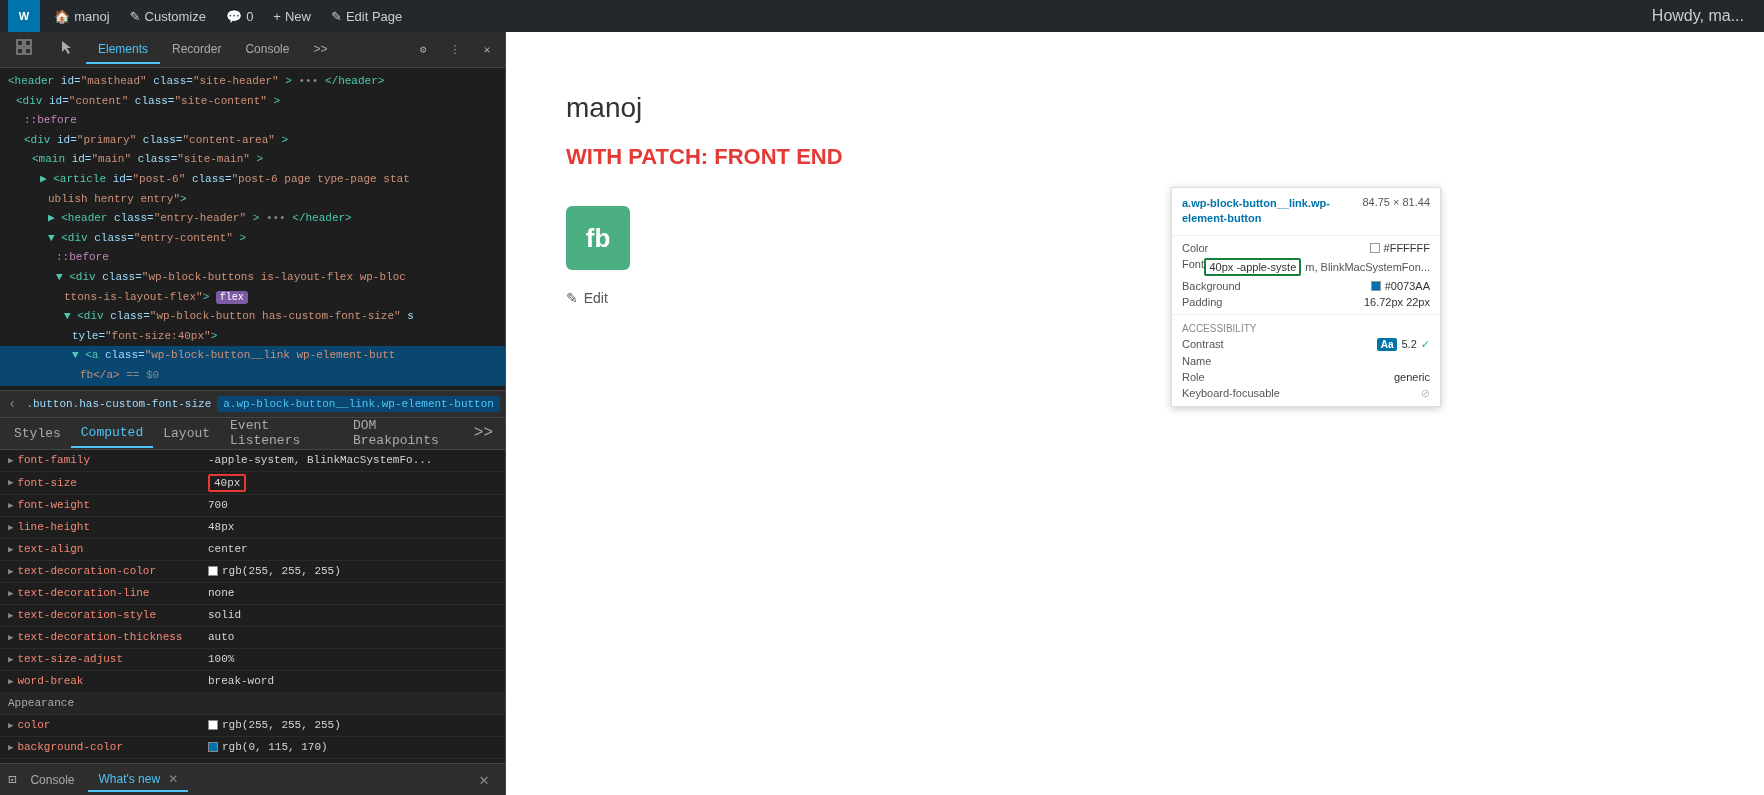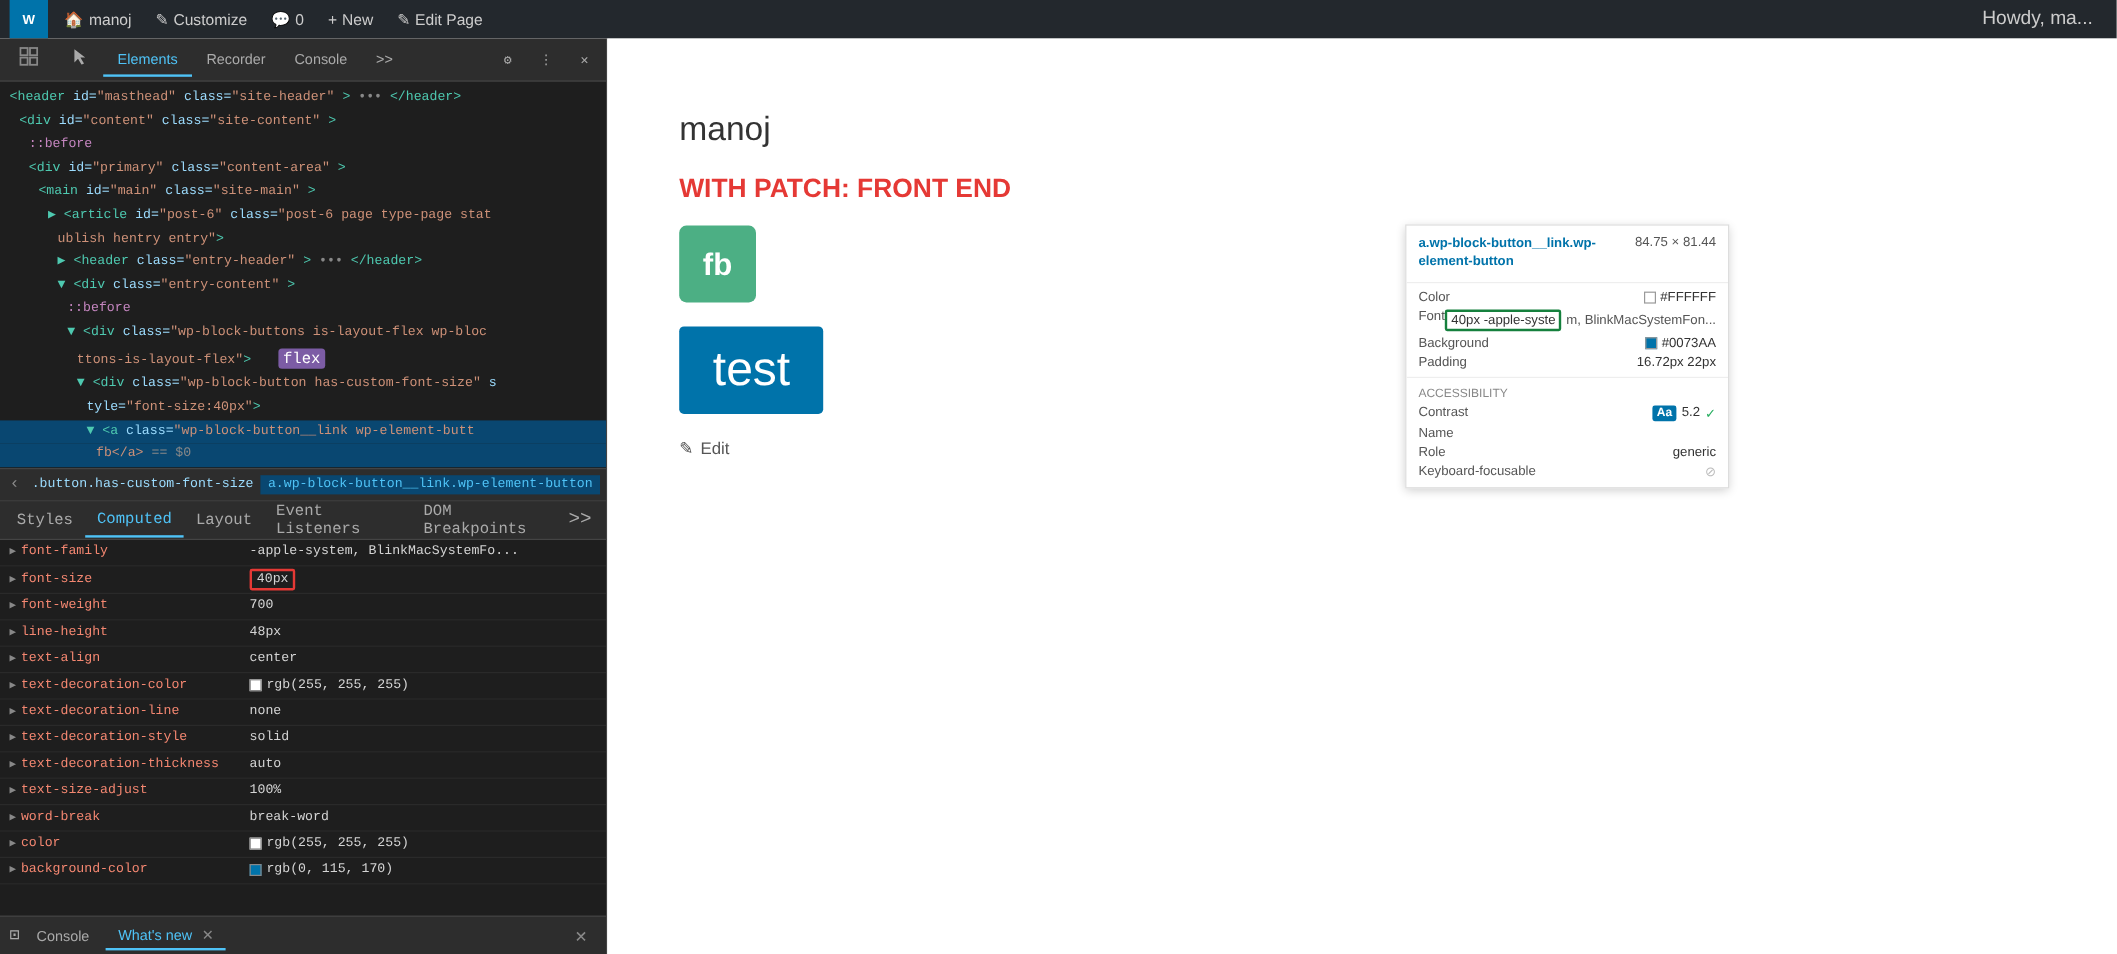--- a/index.html
+++ b/index.html
@@ -91,21 +91,21 @@
       text-overflow: ellipsis;
       cursor: pointer;
     }
     .tree-line.selected { background: #094771; }
     .tag-name { color: #4ec9b0; }
     .attr-name { color: #9cdcfe; }
     .attr-value { color: #ce9178; }
     .comment { color: #6a9955; }
     .pseudo { color: #c586c0; }
     .flex-badge {
-      background: #7c5ca5; color: white; font-size: 13px; padding: 1px 4px; border-radius: 3px; margin-left: 16px;
+      background: #7c5ca5; color: white; font-size: 10px; padding: 1px 4px; border-radius: 3px; margin-left: 0;
     }
 
     
     .html-tree::-webkit-scrollbar { width: 8px; }
     .html-tree::-webkit-scrollbar-track { background: #1e1e1e; }
     .html-tree::-webkit-scrollbar-thumb { background: #555; }
 
     
     .breadcrumb-bar {
       background: #2d2d2d;
@@ -311,21 +311,21 @@
     .page-title {
       font-size: 28px;
       font-weight: normal;
       color: #333;
       margin-bottom: 20px;
     }
     .page-heading {
       color: #e53935;
       font-size: 22px;
       font-weight: bold;
-      margin-bottom: 18px;
+      margin-bottom: 36px;
     }
     .fb-button {
       width: 64px; height: 64px;
       background: #4caf84;
       border-radius: 6px;
       display: flex;
       align-items: center;
       justify-content: center;
       color: white;
       font-size: 26px;
@@ -584,20 +584,23 @@
           </div>
         <div class="computed-value">100%</div>
       </div>
       <div class="computed-row">
         <div class="computed-prop">
             <span class="arrow">▶</span>
             <span>word-break</span>
           </div>
         <div class="computed-value">break-word</div>
       </div>
+      <div class="computed-row" style="background:#252525">
+        <div style="color:#aaa; font-size:11px; padding: 2px 0">Appearance</div>
+      </div>
       <div class="computed-row">
         <div class="computed-prop">
             <span class="arrow">▶</span>
             <span>color</span>
           </div>
         <div class="computed-value">
           <span class="color-swatch" style="background:white"></span>
           rgb(255, 255, 255)
         </div>
       </div>
@@ -684,21 +687,20 @@
         </div>
       </div>
     </div>
 
     <div class="page-content">
       <h1 class="page-title" style="margin-top:20px">manoj</h1>
       <h2 class="page-heading">WITH PATCH: FRONT END</h2>
 
       <div class="fb-button">fb</div>
 
-      <button class="test-button">test</button>
 
       <div class="edit-link">
         <span>✎</span>
         <span>Edit</span>
       </div>
     </div>
   </div>
 
 </div>
 

